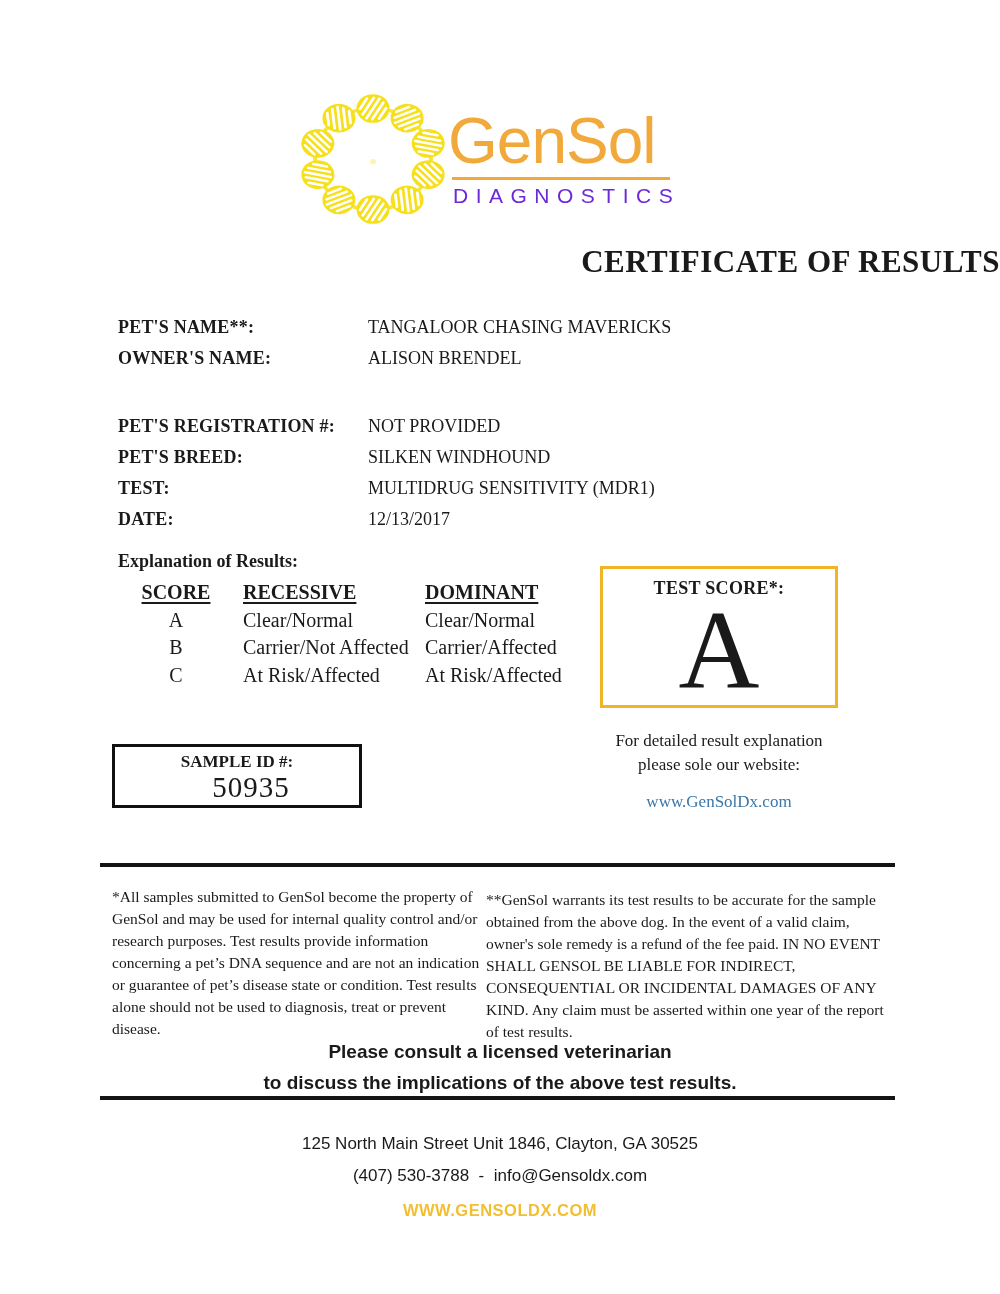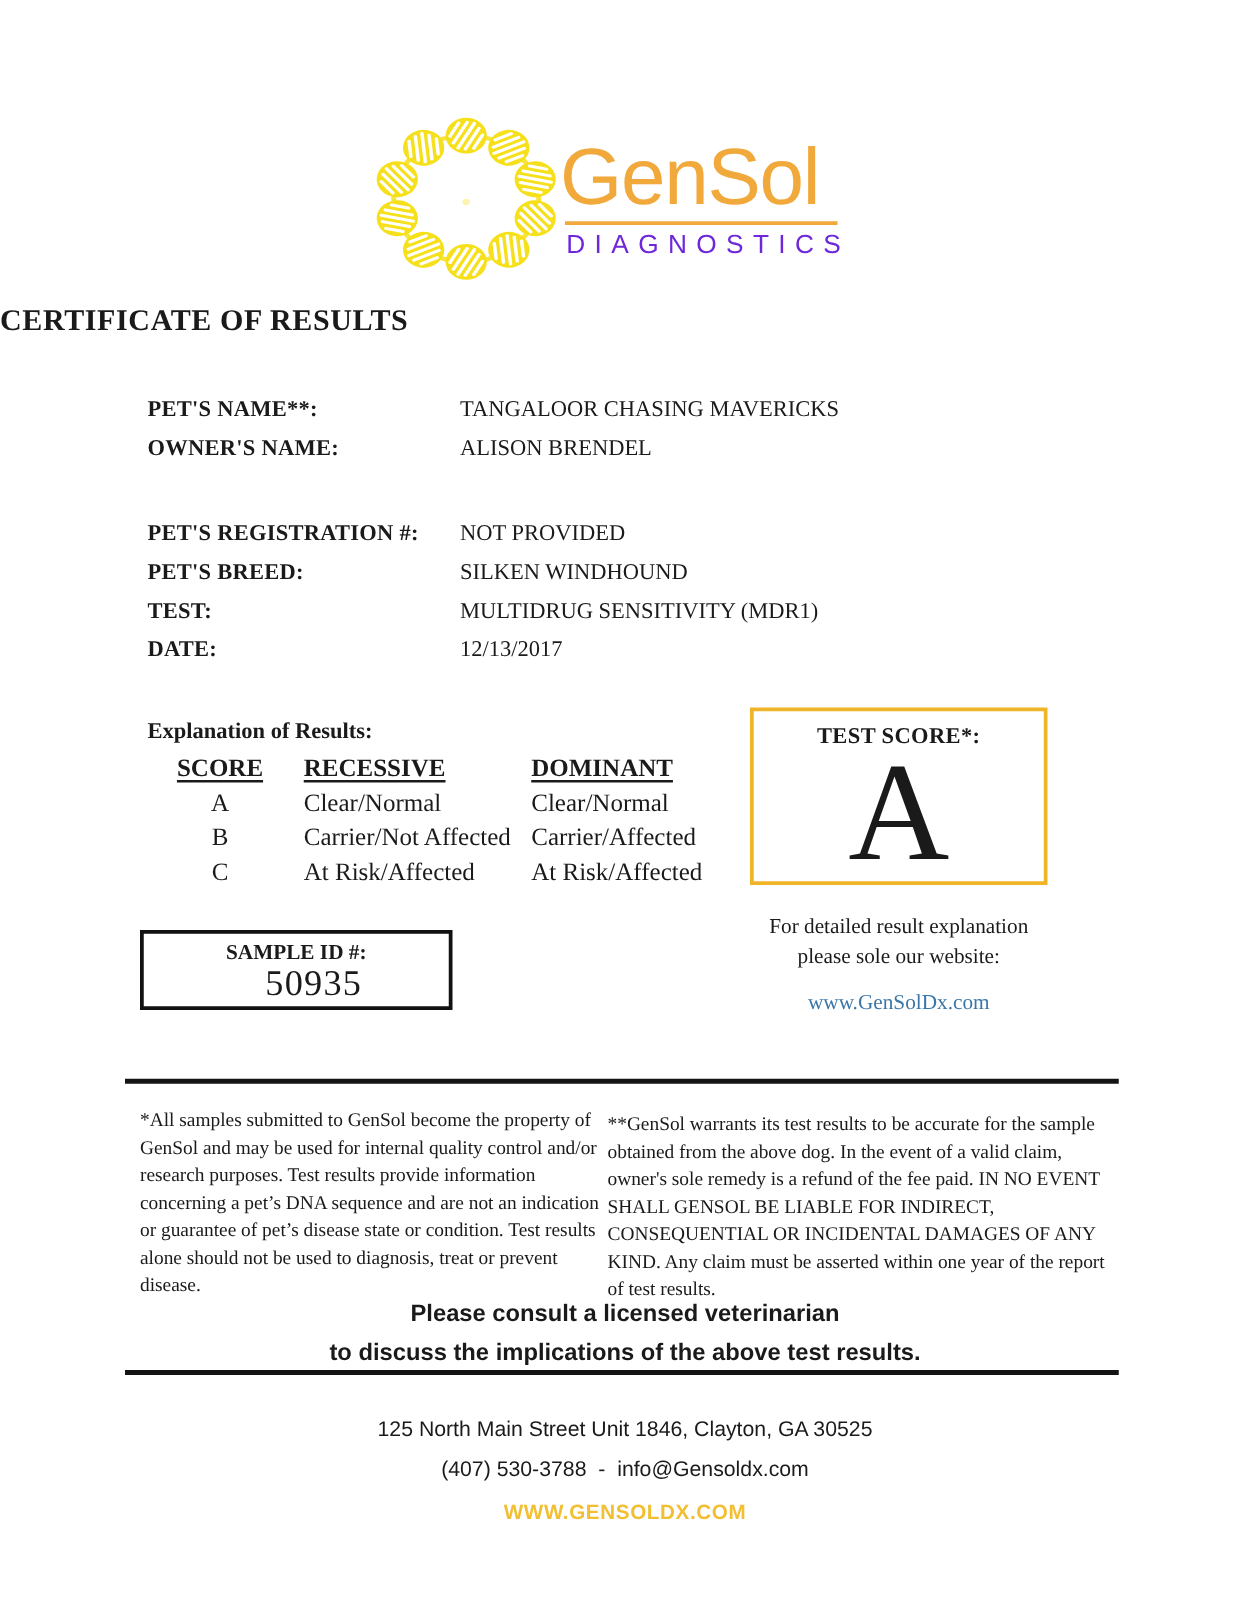--- a/index.html
+++ b/index.html
@@ -18,34 +18,34 @@
     color:#F2A93C; letter-spacing:-1px;
   }
   .brand-rule { height:3px; background:#F2A93C; margin:6px 0 4px 4px; width:218px; }
   .tagline {
     font-family:"Liberation Sans", sans-serif; font-size:21px; letter-spacing:7.5px;
     color:#6d28d9; margin-left:5px; white-space:nowrap;
   }
 
   
   .title {
-    position:absolute; top:244px; left:0; width:100%; text-align:left;
-    font-size:24px; font-weight:bold; letter-spacing:0.5px;
+    position:absolute; top:244px; left:0; width:100%; text-align:right;
+    font-size:31px; font-weight:bold; letter-spacing:0.5px;
   }
 
   
   .info-block { position:absolute; left:118px; }
   .info-block.first { top:317px; }
   .info-block.second { top:416px; }
   .info-row { display:flex; height:31px; align-items:flex-start; }
   .info-label { width:250px; font-weight:bold; font-size:18px; letter-spacing:0.2px; }
   .info-value { font-size:18px; }
 
   
-  .explanation { position:absolute; left:118px; top:574px; }
+  .explanation { position:absolute; left:118px; top:551px; }
   .exp-heading { font-weight:bold; font-size:18px; }
   .score-table { margin-left:22px; margin-top:9px; font-size:20px; }
   .score-row { display:grid; grid-template-columns:72px 151px 170px; column-gap:31px; height:27.5px; }
   .score-row > div { white-space:nowrap; }
   .col-score { text-align:center; }
   .hdr { font-weight:bold; text-decoration:underline; text-decoration-thickness:2px; text-underline-offset:3px; }
 
   
   .test-score-box {
     position:absolute; left:600px; top:566px; width:232px; height:136px;

